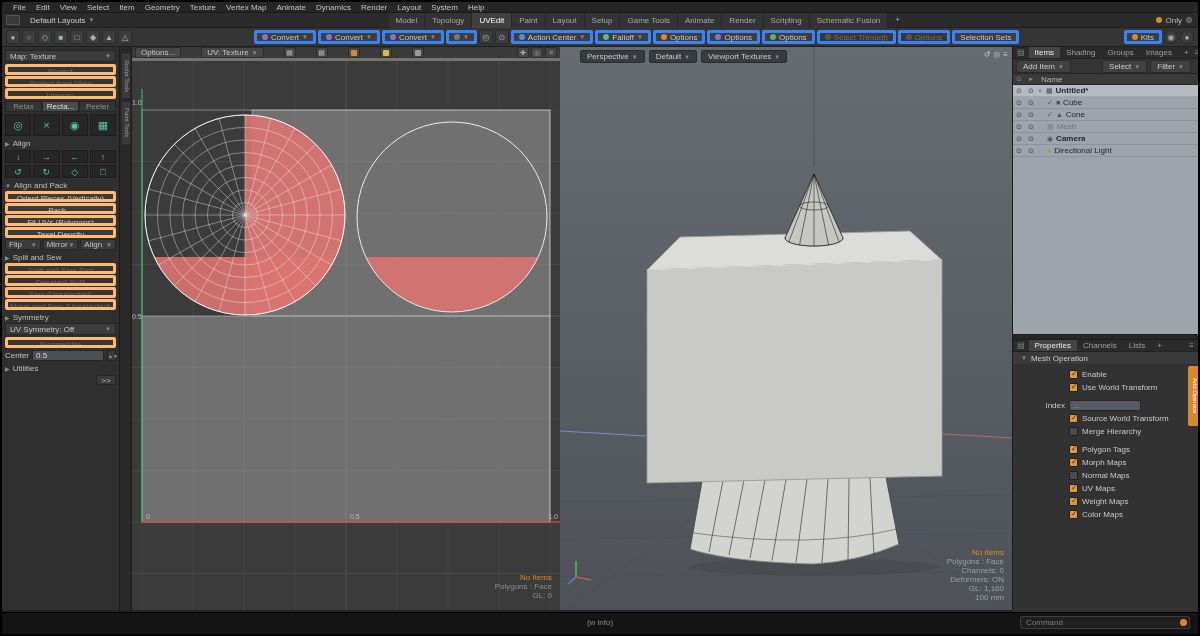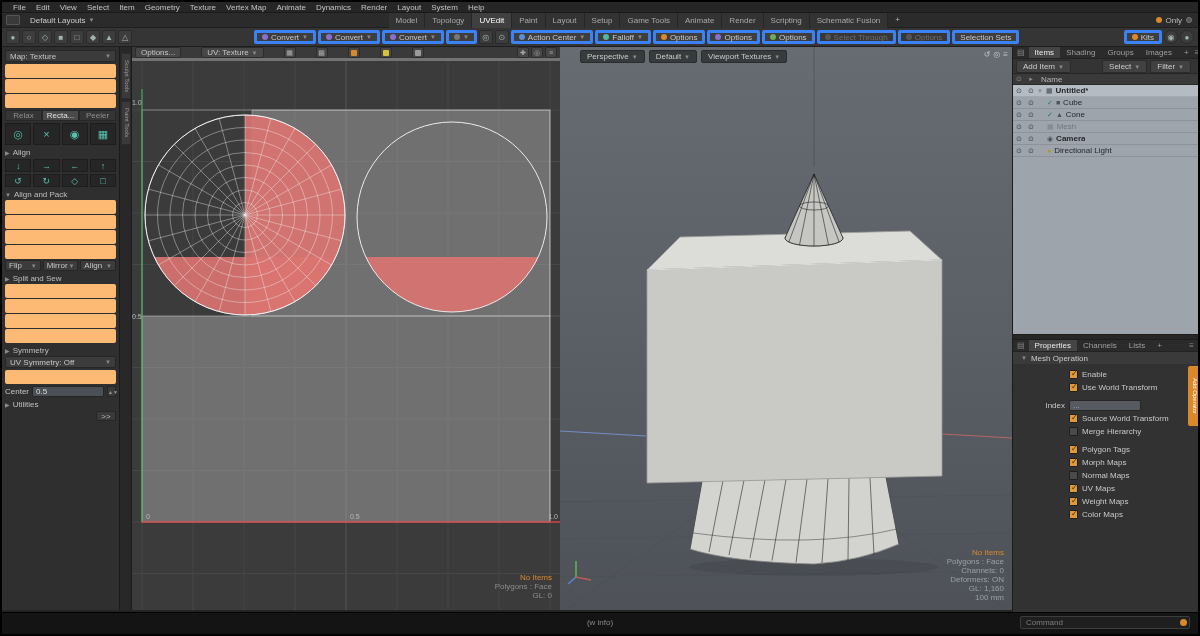--- a/index.html
+++ b/index.html
@@ -27,21 +27,21 @@
 .toolbar{position:absolute;left:0;top:26px;right:0;height:19px;background:#353535;display:flex;align-items:center;font-size:8px;color:#c8c8c8;border-bottom:1px solid #1d1d1d;gap:2px;padding:0 4px}
 .tb-ico{width:14px;height:14px;background:#3d3d3d;border:1px solid #2a2a2a;border-radius:2px;display:grid;place-items:center;font-size:8px;color:#9fb3b0}
 .tb-btn{display:flex;align-items:center;gap:3px;background:#3e3e3e;border:3px solid #3b82f6;border-radius:2px;padding:1px 5px;height:14px;white-space:nowrap}
 .tb-btn.dis{color:#6d6d6d;background:#373737}
 .mlauto{margin-left:auto}
 
 
 .toolpanel{position:absolute;left:0;top:45px;width:118px;bottom:24px;background:#2f2f2f;border-right:1px solid #1b1b1b;font-size:8px;color:#c6c6c6;padding:3px}
 .tp-dd{display:flex;align-items:center;background:#3c3c3c;border:1px solid #262626;border-radius:2px;height:12px;padding:0 4px;margin-bottom:2px}
 .tp-dd .car{margin-left:auto}
-.tp-btn{background:#3a3a3a;border:7px solid #fdba74;border-radius:2px;height:11px;line-height:9px;text-align:center;color:#c6c6c6;margin:1px 0;overflow:hidden;white-space:nowrap}
+.tp-btn{background:#3a3a3a;border:3px solid #fdba74;border-radius:2px;height:11px;line-height:9px;text-align:center;color:#c6c6c6;margin:1px 0;overflow:hidden;white-space:nowrap}
 .tp-btn.dis{color:#686868;background:#353535}
 .tp-tabs{display:flex;margin:2px 0}
 .tp-tab{flex:1;text-align:center;background:#353535;border:1px solid #272727;height:11px;line-height:9px;color:#8f8f8f;overflow:hidden;white-space:nowrap}
 .tp-tab.active{background:#4a4a4a;color:#e0e0e0}
 .tp-icons{display:flex;gap:2px;margin:2px 0}
 .tp-ico{flex:1;height:22px;background:#262626;border:1px solid #1d1d1d;display:grid;place-items:center;color:#56c2ae;font-size:11px}
 .tp-ico.sm{height:13px;font-size:9px}
 .tp-head{display:flex;align-items:center;gap:3px;color:#bfbfbf;margin:3px 0 1px}
 .tri{color:#8a8a8a;font-size:6px}
 .tp-row3{display:flex;gap:2px;margin:1px 0}

